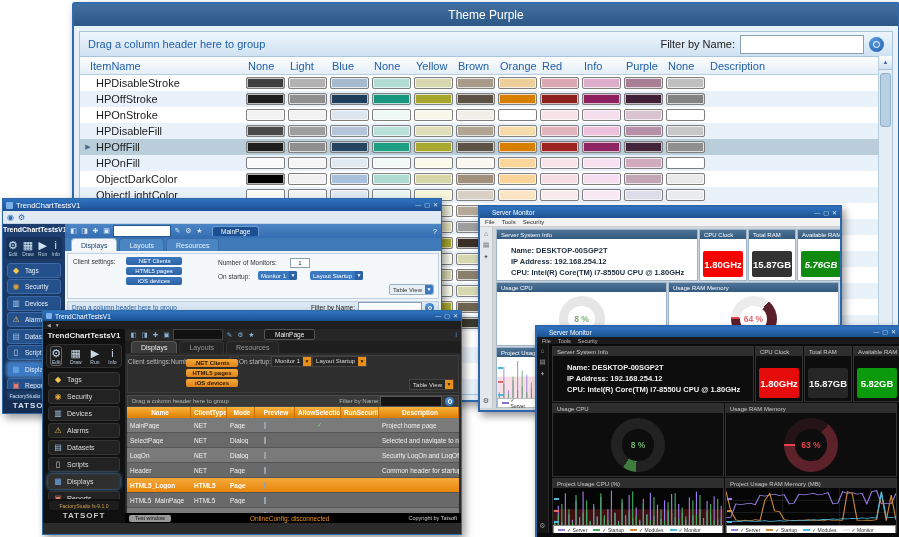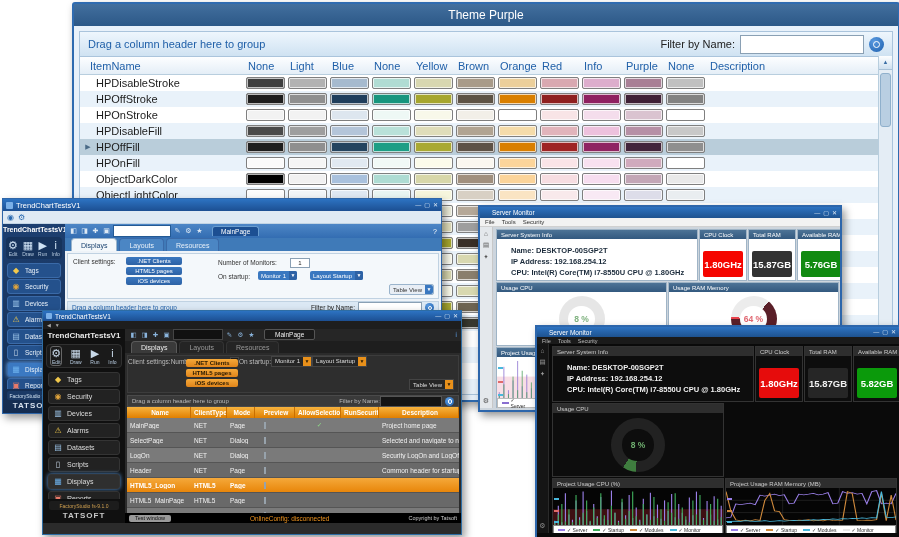--- a/index.html
+++ b/index.html
@@ -1063,21 +1063,21 @@
           </div>
           <div class="panel" style="left: 255px; top: 2px; width: 46px; height: 50px;">
             <div class="phead">Total RAM</div>
             <div class="pbody">
               <div class="tilev" style="background: rgb(51, 51, 51); color: rgb(255, 255, 255);">15.87GB</div>
             </div>
           </div>
           <div class="panel" style="left: 304px; top: 2px; width: 46px; height: 50px;">
             <div class="phead">Available RAM</div>
             <div class="pbody">
-              <div class="tilev" style="background: rgb(17, 138, 17); color: rgb(255, 255, 255);">5.76GB</div>
+              <div class="tilev" style="background: rgb(17, 138, 17); color: rgb(255, 255, 255); font-style: italic;">5.76GB</div>
             </div>
           </div>
           <div class="panel" style="left: 3px; top: 55px; width: 169px; height: 62px;">
             <div class="phead">Usage CPU</div>
             <div class="pbody">
               <div class="donut" style="width: 46px; height: 46px; left: 61.5px; top: 4px; background: conic-gradient(from 185deg, rgb(78, 143, 78) 0deg, rgb(78, 143, 78) 8%, rgb(230, 230, 230) 8%, rgb(230, 230, 230) 100%);">
                 <div class="hole" style="width: 26.68px; height: 26.68px; left: 9.66px; top: 9.66px; background: rgb(255, 255, 255); color: rgb(127, 178, 127);">8 %</div>
               </div>
             </div>
           </div>
@@ -1415,20 +1415,28 @@
             <div class="phead">Available RAM</div>
             <div class="pbody">
               <div class="tilev" style="background: rgb(11, 154, 11); color: rgb(255, 255, 255);">5.82GB</div>
             </div>
           </div>
           <div class="panel" style="left: 3px; top: 59px; width: 170px; height: 72px;">
             <div class="phead">Usage CPU</div>
             <div class="pbody">
               <div class="donut" style="width: 54px; height: 54px; left: 58px; top: 5px; background: conic-gradient(from 185deg, rgb(63, 125, 63) 0deg, rgb(63, 125, 63) 8%, rgb(34, 34, 34) 8%, rgb(34, 34, 34) 100%);">
                 <div class="hole" style="width: 31.32px; height: 31.32px; left: 11.34px; top: 11.34px; background: rgb(13, 13, 13); color: rgb(111, 174, 111);">8 %</div>
+              </div>
+            </div>
+          </div>
+          <div class="panel" style="left: 176px; top: 59px; width: 170px; height: 72px;">
+            <div class="phead">Usage RAM Memory</div>
+            <div class="pbody">
+              <div class="donut" style="width: 54px; height: 54px; left: 58px; top: 5px; background: conic-gradient(from 40deg, rgb(92, 33, 41) 0deg, rgb(92, 33, 41) 63%, rgb(232, 65, 75) 63%, rgb(232, 65, 75) 64.5%, rgb(36, 20, 24) 64.5%, rgb(36, 20, 24) 100%);">
+                <div class="hole" style="width: 31.32px; height: 31.32px; left: 11.34px; top: 11.34px; background: rgb(13, 13, 13); color: rgb(232, 65, 75);">63 %</div>
               </div>
             </div>
           </div>
           <div class="panel" style="left: 3px; top: 134px; width: 170px; height: 56px;">
             <div class="phead">Project Usage CPU (%)</div>
             <div class="pbody">
               <div class="chartbox" style="inset: 0px; position: absolute;">
                 <svg viewBox="0 0 120 40" preserveAspectRatio="none" style="background: rgb(5, 5, 5);">
                   <rect x="0" y="22.9" width="120" height="17.1" fill="rgba(110,25,30,0.55)"></rect>
                   <line x1="1.25" y1="40" x2="1.25" y2="35.44" stroke="#9a7fe8" stroke-width="0.8"></line>

